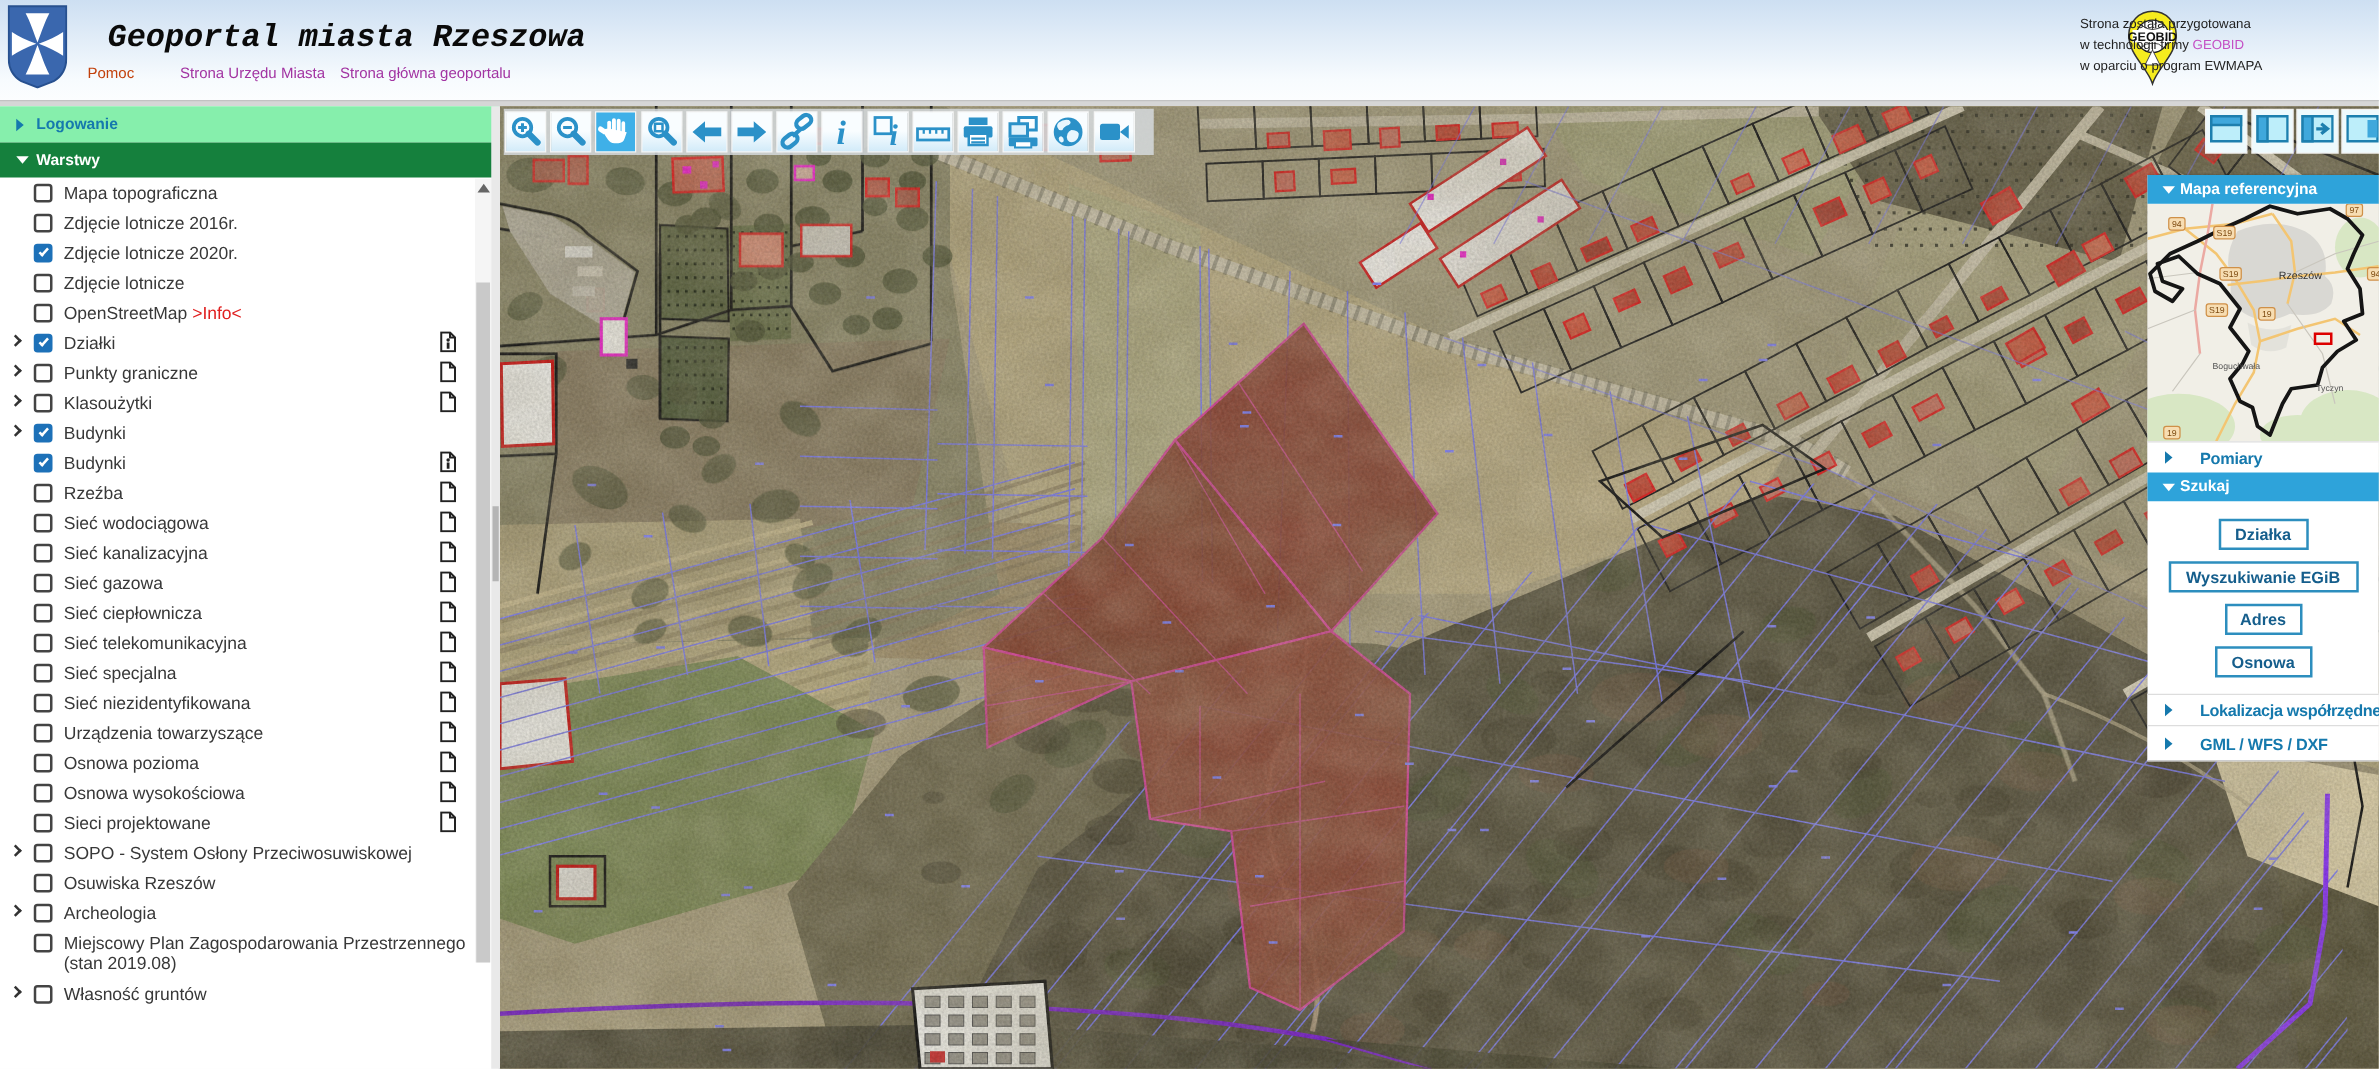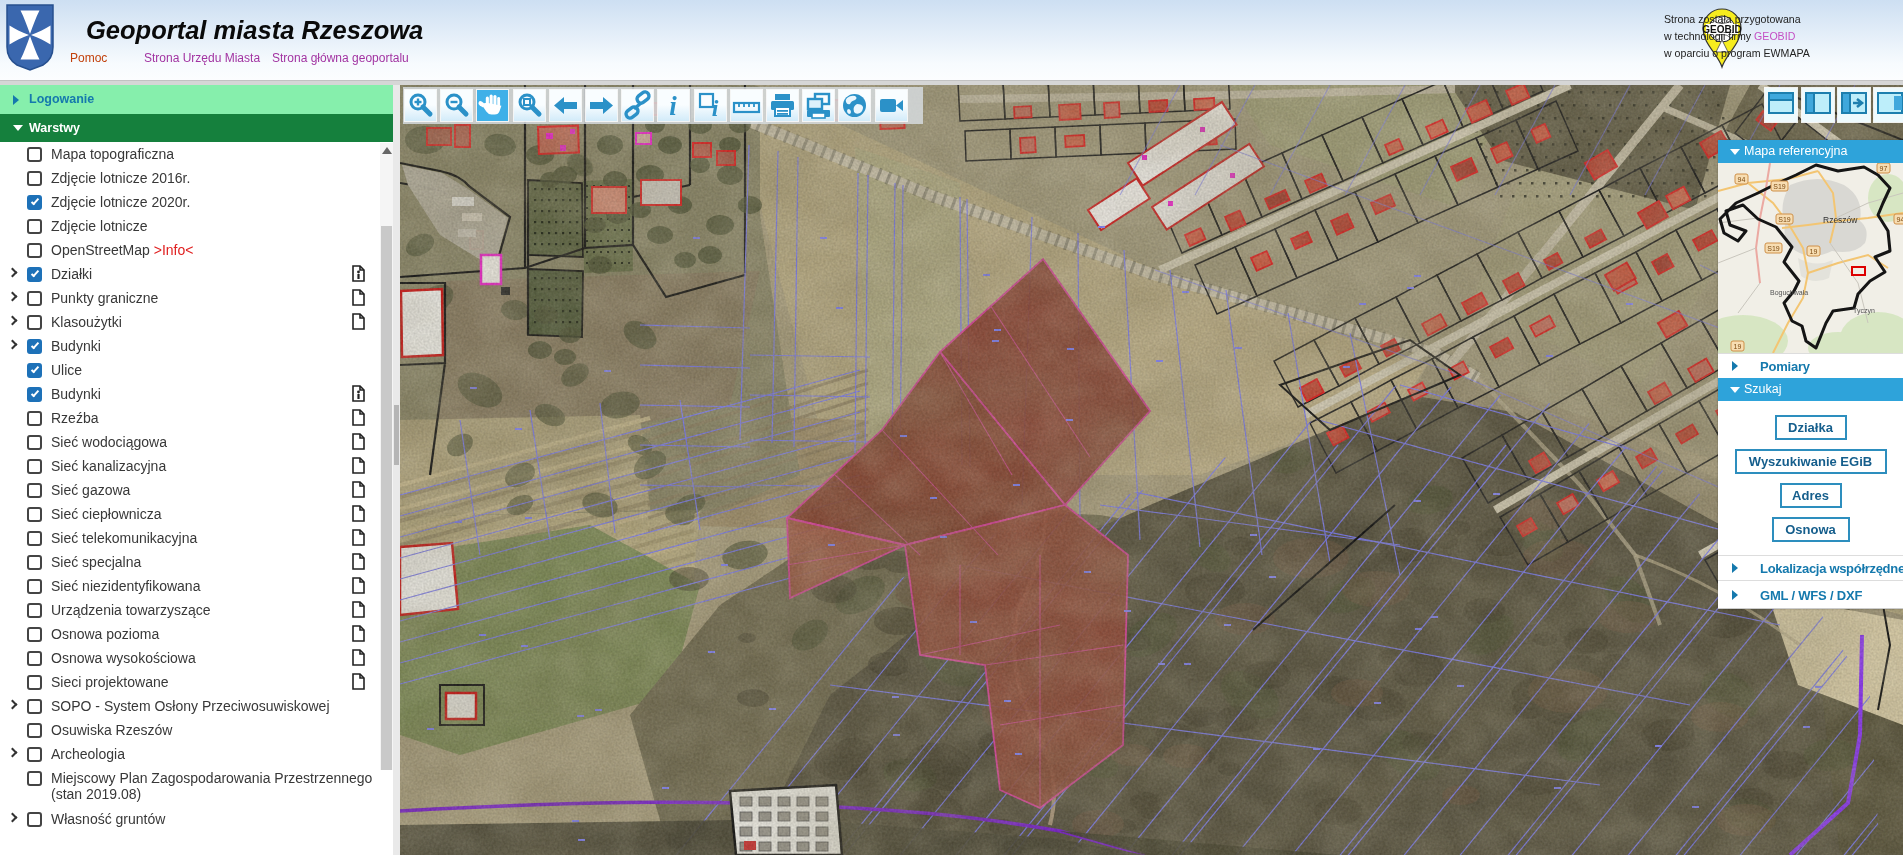--- a/index.html
+++ b/index.html
@@ -1,18 +1,18 @@
 <!DOCTYPE html>
 <html><head><meta charset="utf-8"><title>Geoportal miasta Rzeszowa</title>
 <style>
 *{margin:0;padding:0;box-sizing:border-box}
 html,body{width:1903px;height:855px;overflow:hidden;font-family:"Liberation Sans",sans-serif;background:#fff}
 #hdr{position:absolute;left:0;top:0;width:1903px;height:85px;background:linear-gradient(#cddff2,#f7fbfe 75%,#fdfeff)}
 #hdrbar{position:absolute;left:0;top:80px;width:1903px;height:5px;background:#d6d6d6;border-top:1px solid #c2c2c2}
-.title{position:absolute;left:86px;top:16px;font-family:Liberation Sans, sans-serif;font-style:italic;font-weight:bold;font-size:25.5px;color:#0a0a0a}
+.title{position:absolute;left:86px;top:16px;font-family:Liberation Mono, monospace;font-style:italic;font-weight:bold;font-size:25.5px;color:#0a0a0a}
 .hlink{position:absolute;top:51px;font-size:12px}
 #left{position:absolute;left:0;top:85px;width:400px;height:770px;background:#fff;border-right:1px solid #b5b5b5}
 .phead{height:29px;line-height:29px;font-weight:bold;font-size:12.5px;color:#1579ad;background:#86efac;position:relative}
 .phead .tx{margin-left:29px}
 .phead.act{background:#15803d;color:#fff}
 .arr{position:absolute;left:13px;top:50%;transform:translateY(-50%);width:0;height:0}
 .arr.r{border-left:6px solid #1579ad;border-top:5px solid transparent;border-bottom:5px solid transparent}
 .arr.d{border-top:6px solid #fff;border-left:5px solid transparent;border-right:5px solid transparent}
 #rows{position:absolute;top:143px;left:0;width:380px}
 .row{height:24px;position:relative}
@@ -25,21 +25,21 @@
 #lscroll{position:absolute;left:380px;top:143px;width:13px;height:627px;background:#f5f5f5}
 #lthumb{position:absolute;left:381px;top:226px;width:11px;height:544px;background:#c9c9c9}
 #lscroll2{position:absolute;left:393px;top:85px;width:7px;height:770px;background:#e9e9e9}
 #lthumb2{position:absolute;left:394px;top:405px;width:5px;height:60px;background:#b5b5b5}
 #map{position:absolute;left:400px;top:85px;width:1503px;height:770px;overflow:hidden;background:#9a9175}
 #tbar{position:absolute;left:403px;top:87px;width:520px;height:37px;background:rgba(214,219,222,.85)}
 .tb{position:absolute;top:3px;width:31px;height:31px;background:linear-gradient(#f9fdff 48%,#d2ebf9);box-shadow:0 0 0 1px rgba(255,255,255,.8)}
 .tb.act{background:#3fb0e8}
 .tb svg{position:absolute;left:0;top:0}
 #rpanel{position:absolute;left:1718px;top:140px;width:185px;background:#fff;box-shadow:0 0 2px rgba(0,0,0,.3)}
-.rhead{height:23px;line-height:23px;background:#2ea3da;color:#fff;font-weight:normal;font-size:12.5px;position:relative}
+.rhead{height:23px;line-height:23px;background:#2ea3da;color:#fff;font-weight:bold;font-size:12.5px;position:relative}
 .rhead .tx{margin-left:26px}
 .rrow{height:25px;line-height:25px;background:#fff;color:#1579ad;font-weight:bold;font-size:13px;position:relative;border-top:1px solid #ddd}
 .rrow .tx{margin-left:42px;letter-spacing:-0.2px;white-space:nowrap}
 .rarr{position:absolute;left:14px;top:50%;transform:translateY(-50%);width:0;height:0;border-left:6px solid #1579ad;border-top:5px solid transparent;border-bottom:5px solid transparent}
 .rheadarr{position:absolute;left:12px;top:50%;transform:translateY(-50%);width:0;height:0;border-top:6px solid #fff;border-left:5px solid transparent;border-right:5px solid transparent}
 .sbtn{display:block;margin:9px auto 0;border:2px solid #2d8ebe;background:#fff;color:#155e8c;font-weight:bold;font-size:13px;text-align:center;height:25px;line-height:22px}
 #toggles{position:absolute;left:1765px;top:88px;height:34px}
 .tg{position:absolute;top:0;width:32px;height:34px;background:#eefafd;box-shadow:0 0 0 1px rgba(255,255,255,.9)}
 .tg svg{position:absolute;left:3px;top:4px}
 .credit{position:absolute;font-size:10.6px;color:#222;line-height:17px;white-space:nowrap}
@@ -144,26 +144,20 @@
 </div>
 
 <div class="row">
 <span class="ex"></span>
 <span class="cbc">
         <span class="tick"></span>
       </span>
 <span class="lb">Budynki</span>
 </div>
 
-<div class="row">
-<span class="cbc">
-        <span class="tick"></span>
-      </span>
-<span class="lb">Ulice</span>
-</div>
 
 <div class="row">
 <span class="cbc">
         <span class="tick"></span>
       </span>
 <span class="lb">Budynki</span>
 <svg class="doc" viewBox="0 0 13 17">
         <path d="M1 1 h7 l4 4 v11 h-11 z" fill="#fff" stroke="#222" stroke-width="1.6"></path>
         <path d="M8 1 v4 h4" fill="none" stroke="#222" stroke-width="1.6"></path>
         <circle cx="6.5" cy="7" r="1.4" fill="#222"></circle>

